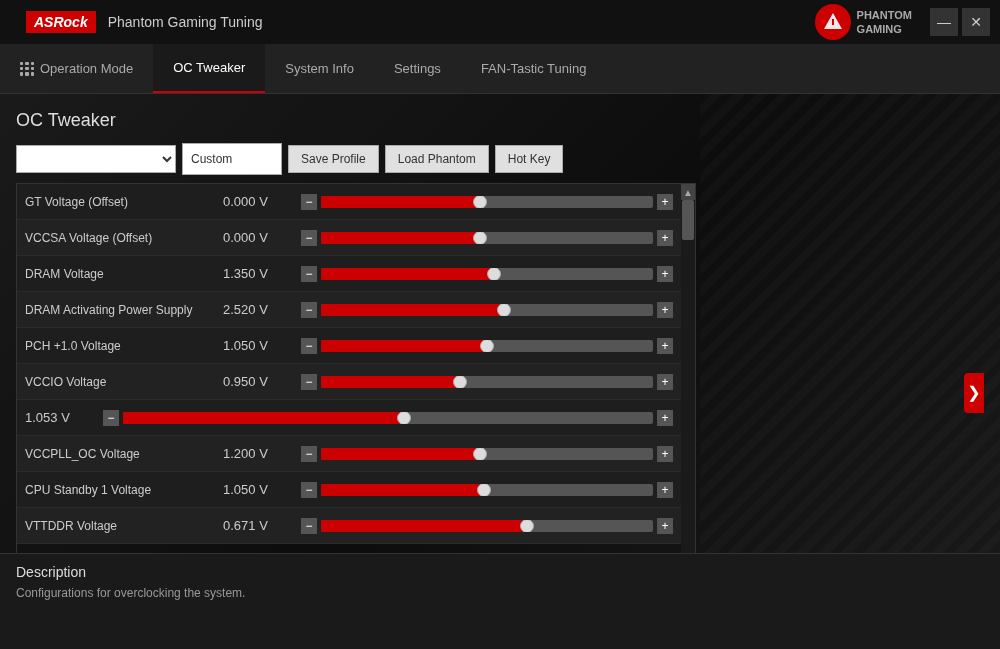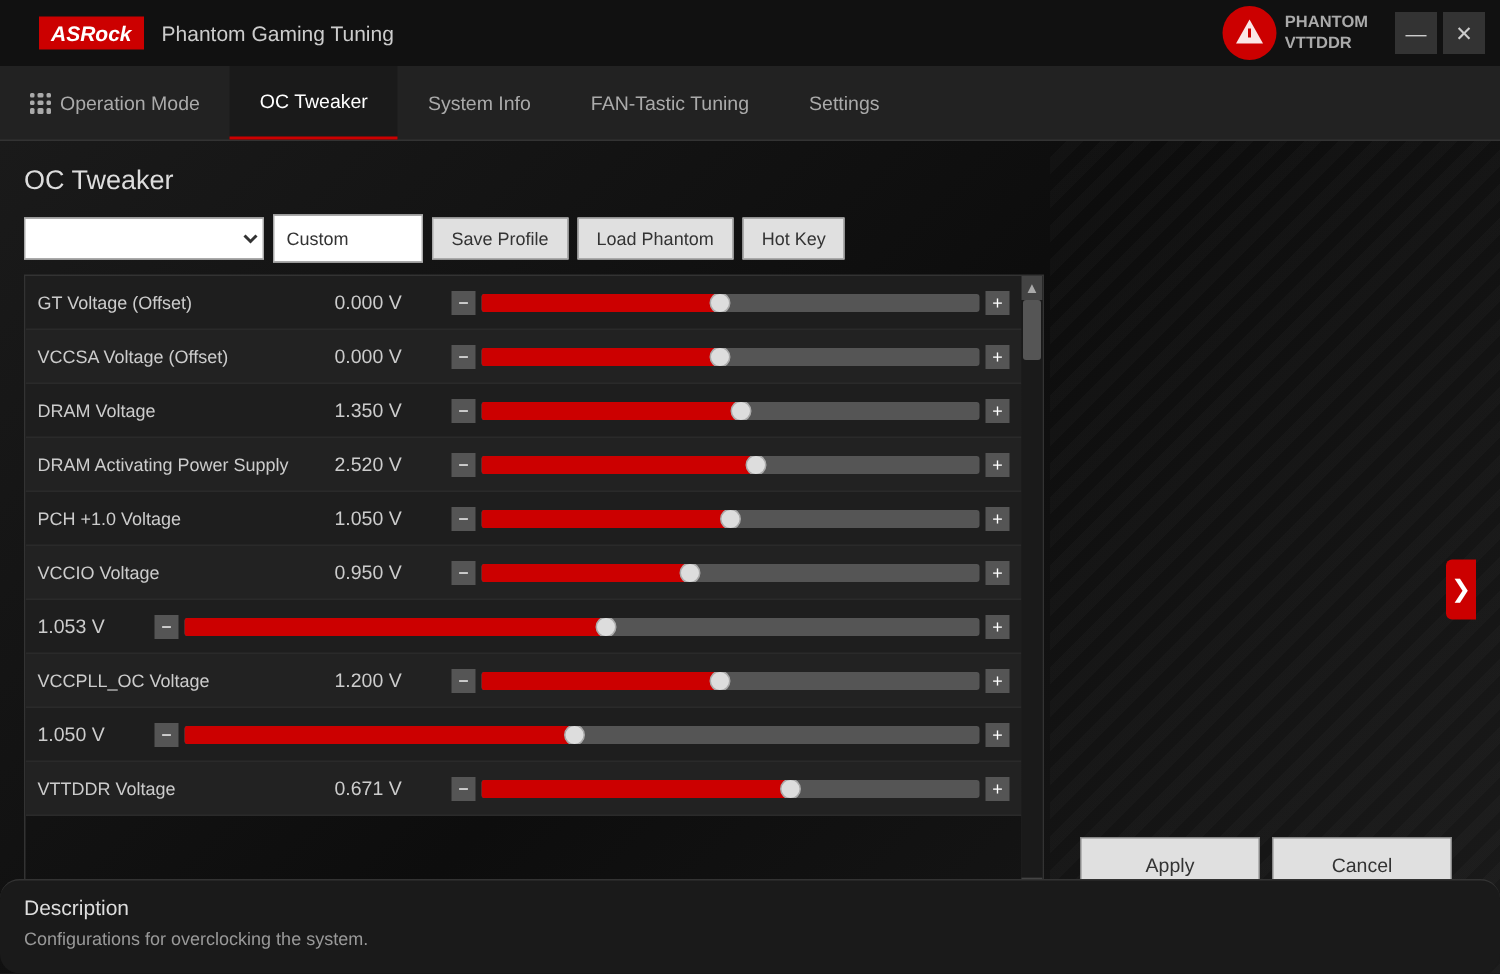--- a/index.html
+++ b/index.html
@@ -362,25 +362,24 @@
       background: #333;
       cursor: pointer;
     }
 
     
     .description-panel {
       position: absolute;
       bottom: 0;
       left: 0;
       right: 0;
-      height: 63px;
+      height: 96px;
       background: #1a1a1a;
       border-top: 1px solid #333;
       padding: 10px 16px;
-      border-radius: 13px;
     }
     .description-title {
       color: #ddd;
       font-size: 14px;
       margin-bottom: 6px;
       font-weight: normal;
     }
     .description-text {
       color: #999;
       font-size: 12px;
@@ -397,21 +396,21 @@
   <div class="titlebar-right">
     <div class="phantom-logo">
       <div class="phantom-icon">
         <svg width="22" height="22" viewBox="0 0 22 22">
           <polygon points="11,2 20,18 2,18" fill="white" opacity="0.9"></polygon>
           <line x1="11" y1="8" x2="11" y2="14" stroke="#cc0000" stroke-width="2"></line>
         </svg>
       </div>
       <div class="phantom-text">
         <div>PHANTOM</div>
-        <div>VTTDDR</div>
+        <div>GAMING</div>
       </div>
     </div>
     <div class="window-controls">
       <button class="win-btn">—</button>
       <button class="win-btn close">✕</button>
     </div>
   </div>
 </div>
 
 <div class="nav-bar">
@@ -429,24 +428,24 @@
     </div>
     <span>Operation Mode</span>
   </button>
   <button class="nav-tab active">
     <span>OC Tweaker</span>
   </button>
   <button class="nav-tab">
     <span>System Info</span>
   </button>
   <button class="nav-tab">
-    <span>FAN-Tastic Tuning</span>
+    <span>Settings</span>
   </button>
   <button class="nav-tab">
-    <span>Settings</span>
+    <span>FAN-Tastic Tuning</span>
   </button>
 </div>
 
 <div class="main-content">
   <h2 class="section-title">OC Tweaker</h2>
 
   <div class="toolbar-row">
     <select class="profile-dropdown">
       <option value=""></option>
     </select>
@@ -550,20 +549,21 @@
       <div class="slider-container">
         <button class="slider-btn minus">−</button>
         <div class="slider-track">
           <div class="slider-fill" style="width:48%;"></div>
           <div class="slider-thumb" style="left:48%;"></div>
         </div>
         <button class="slider-btn plus">+</button>
       </div>
     </div>
           <div class="param-row">
+      <span class="param-name">CPU Standby 1 Voltage</span>
       <span class="param-value">1.050 V</span>
       <div class="slider-container">
         <button class="slider-btn minus">−</button>
         <div class="slider-track">
           <div class="slider-fill" style="width:49%;"></div>
           <div class="slider-thumb" style="left:49%;"></div>
         </div>
         <button class="slider-btn plus">+</button>
       </div>
     </div>

